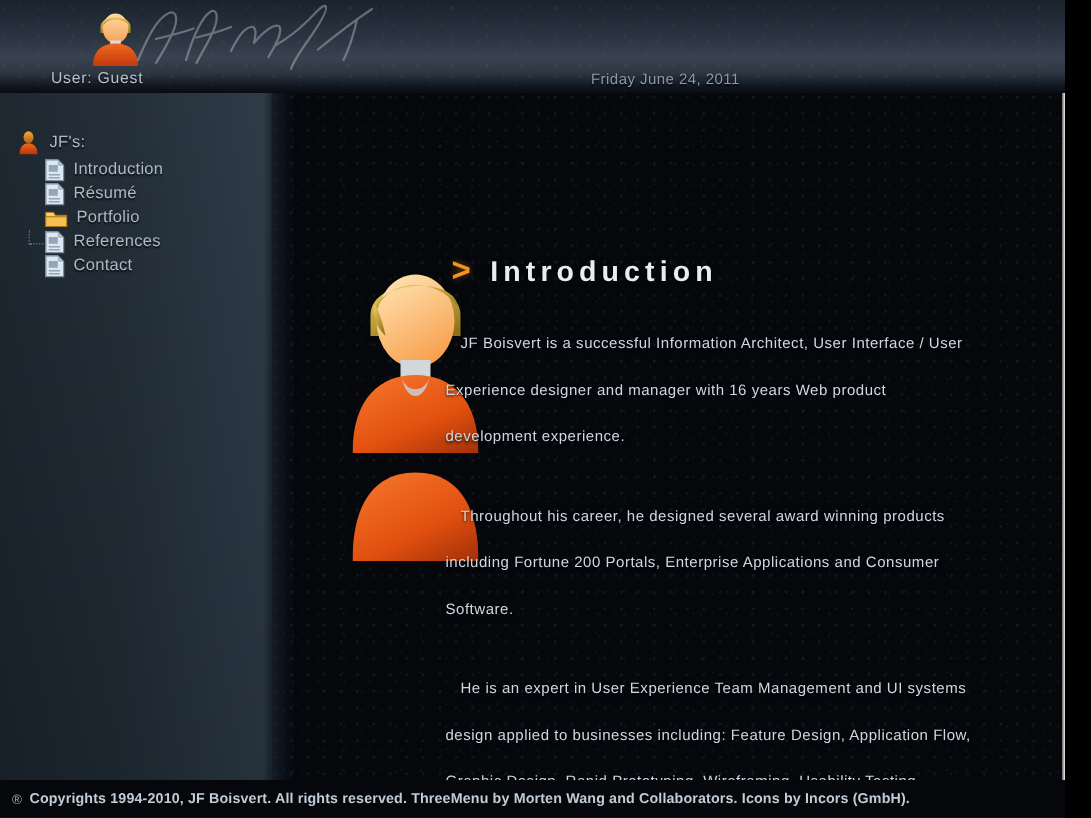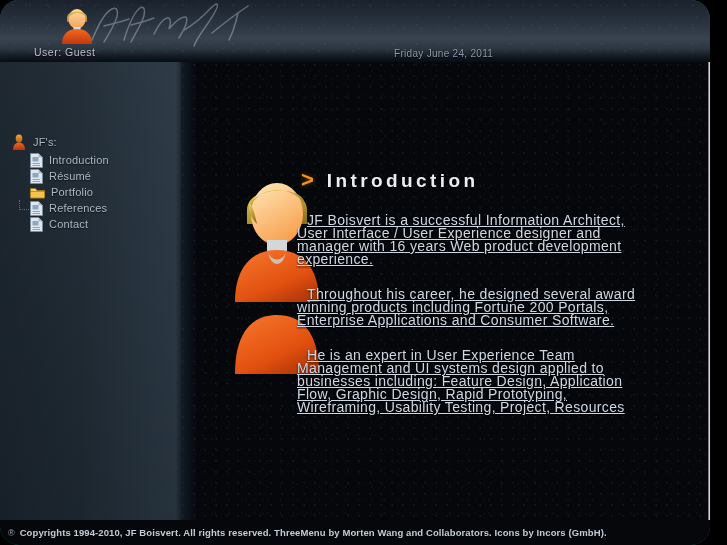--- a/index.html
+++ b/index.html
@@ -12,21 +12,20 @@
     height: 545px;
     overflow: hidden;
     font-family: "Liberation Sans", sans-serif;
   }
   .app {
     position: relative;
     width: 710px;
     height: 545px;
     background: #0f766e;
     overflow: hidden;
-    border-radius: 19px;
   }
 
   
   .header {
     position: absolute;
     left: 0; top: 0;
     width: 727px;
     height: 62px;
     background:
       linear-gradient(to bottom,
@@ -101,21 +100,20 @@
     left: 0; right: 0; top: 0; bottom: 0;
     background: linear-gradient(to bottom, rgba(255,255,255,0.018), rgba(0,0,0,0.12));
     pointer-events: none;
   }
   .tree {
     position: absolute;
     left: 0; top: 0;
     width: 181px;
     padding-top: 25px;
     z-index: 2;
-    margin-top: 47px;
   }
   .tree-root {
     display: flex;
     align-items: center;
     height: 16px;
     padding-left: 12px;
     margin-bottom: 2px;
   }
   .tree-root-label {
     font-size: 11px;
@@ -213,27 +211,26 @@
     width: 84px; height: 65px;
   }
 
   .body-copy {
     position: absolute;
     left: 116px; top: 152px;
     width: 355px;
   }
   .body-copy p {
     margin: 0 0 22px 0;
-    font-size: 14px;
-    line-height: 13px;
+    font-size: 10px;
+    line-height: 31px;
     color: #cfd8e2;
     text-indent: 10px;
     letter-spacing: 0.35px;
     text-shadow: 0 1px 2px rgba(0,0,0,0.85);
-    text-decoration: underline;
   }
 
   
   .scrollbar {
     position: absolute;
     left: 708px; top: 62px;
     width: 19px;
     height: 458px;
     background: #d9d9d9;
     border-left: 1px solid #7b7b7b;

